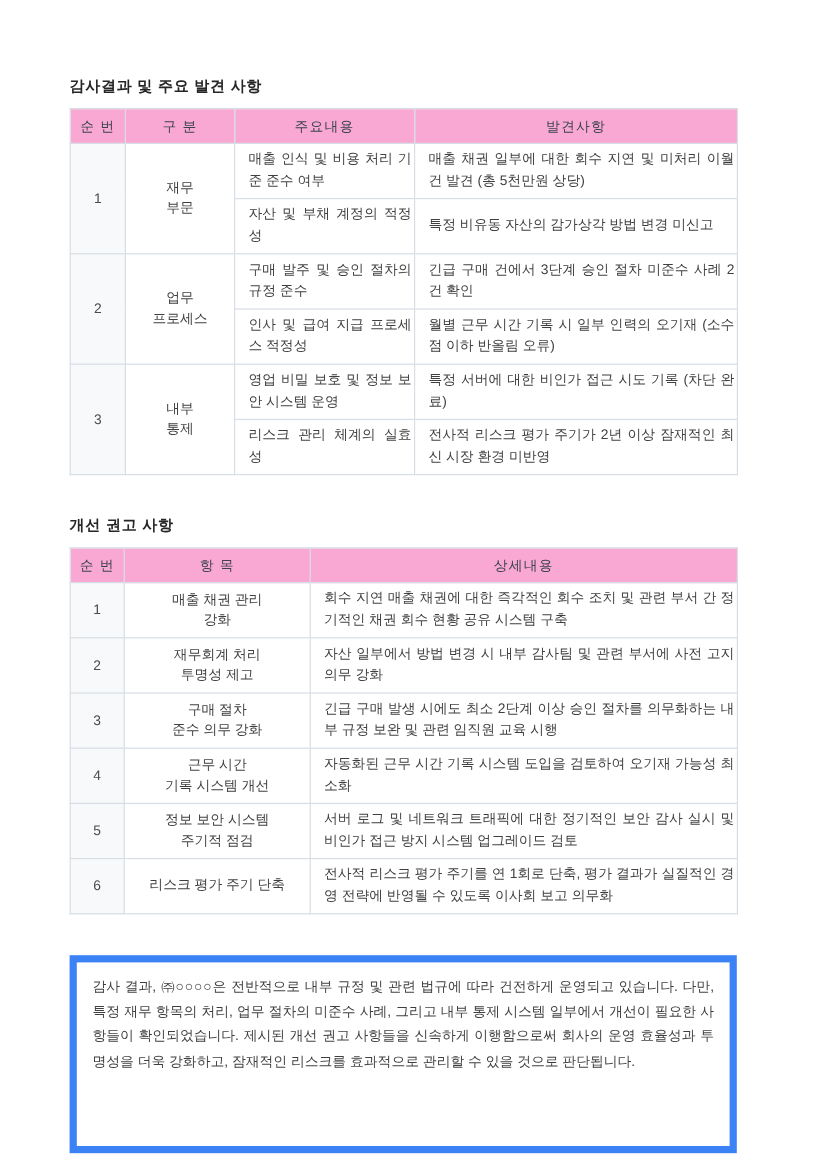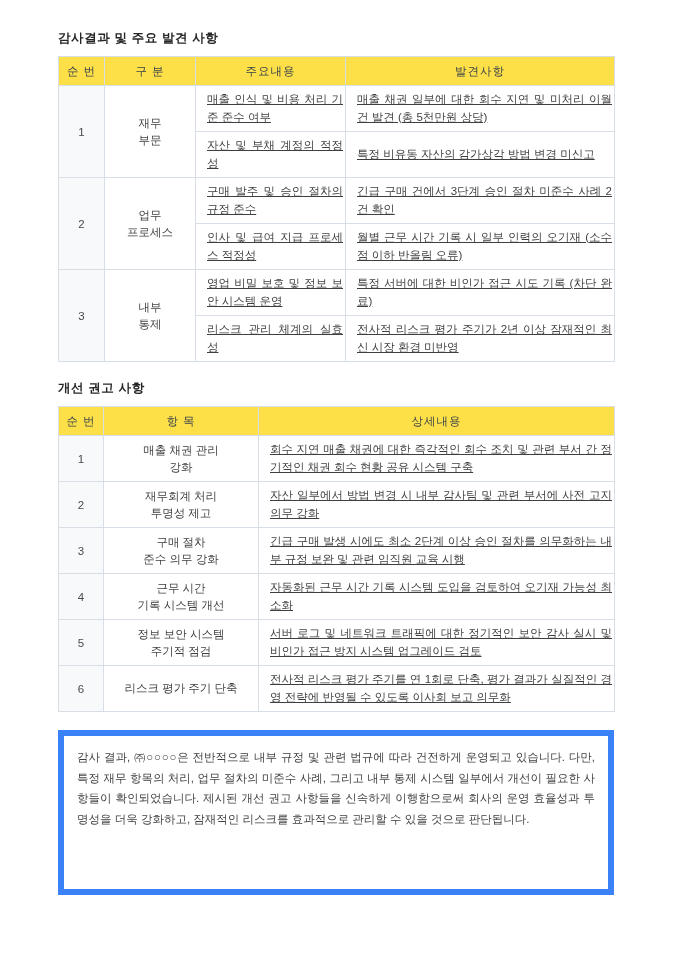--- a/index.html
+++ b/index.html
@@ -13,56 +13,55 @@
   }
   .page { padding:30px 0 0 58px; width:680px; }
 
   .sec-title {
     font-size:12.5px;
     font-weight:bold;
     color:#262626;
     letter-spacing:0.6px;
     margin-bottom:9px;
   }
-  .sec { margin-bottom:0; }
-  .sec + .sec { margin-top:18px; }
+  .sec { margin-bottom:0;margin-top:34px; }
+  .sec + .sec { margin-top:34px; }
 
   table {
     width:556px;
     border-collapse:collapse;
     table-layout:fixed;
   }
   th, td {
     border:1px solid #d7dee5;
     font-size:11.5px;
     vertical-align:middle;
   }
   thead th {
-    background:#fde047;
+    background:#f9a8d4;
     font-weight:normal;
     color:#3b434c;
     height:29px;
     text-align:center;
     letter-spacing:1px;
   }
   td.cell-no {
     background:#f7f9fb;
     text-align:center;
     color:#4a4a4a;
   }
   td.cell-center {
     text-align:center;
     line-height:17px;
     padding:4px 6px;
   }
   td.cell-text {
     text-align:justify;
     line-height:17.5px;
     padding:5px 2px 5px 11px;
-    text-decoration:underline;
   }
   #findings-table tbody td { height:40px; }
   #reco-table tbody td { height:41px; }
 
   .line { display:block; }
 
   .conclusion-box {
     width:556px;
     height:165px;
     border:6px solid #3b82f6;

